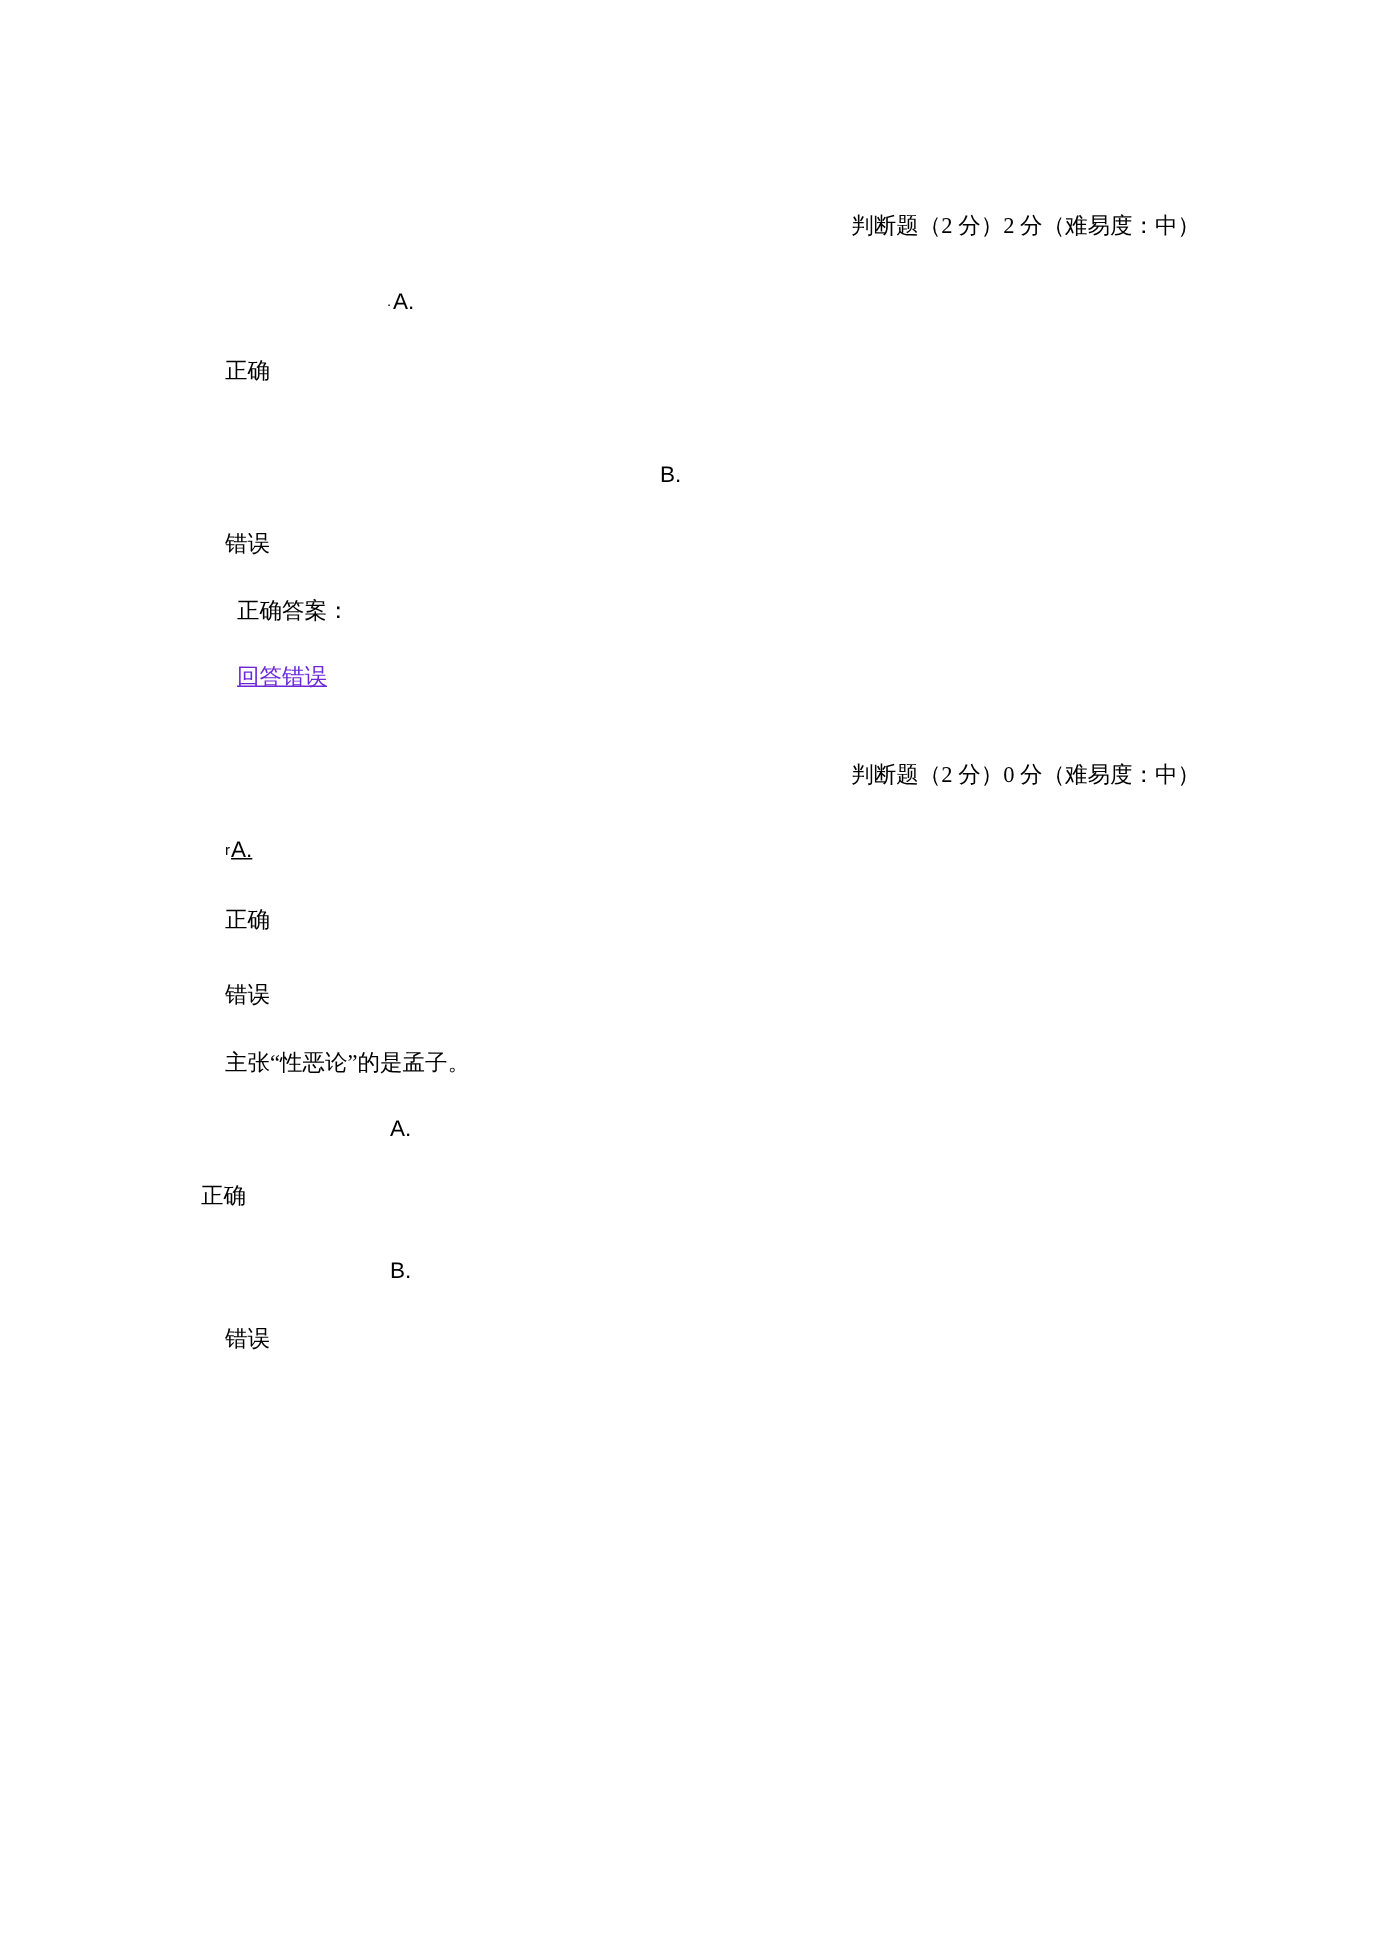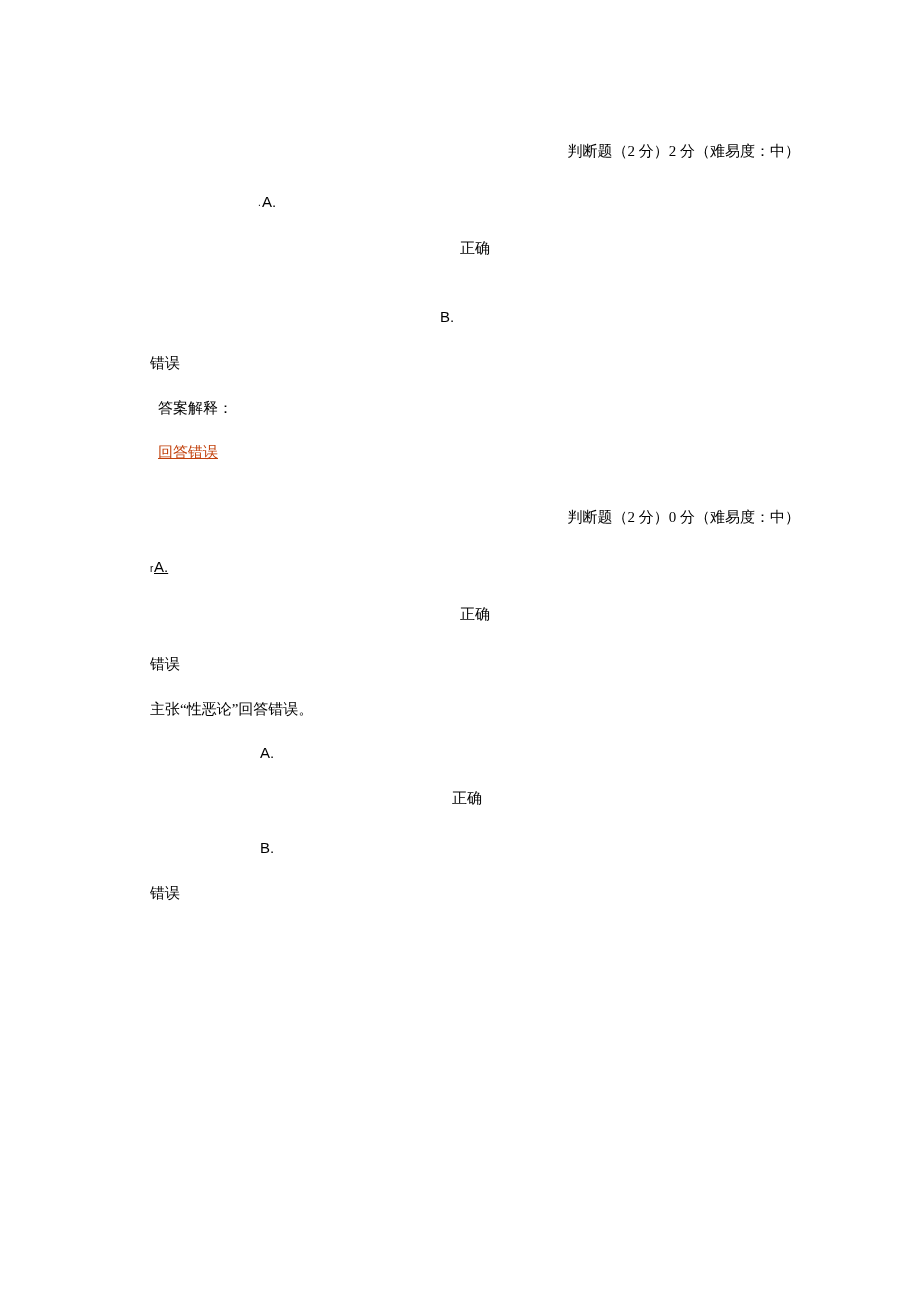--- a/index.html
+++ b/index.html
@@ -34,27 +34,26 @@
     font-family: Arial, sans-serif;
     text-decoration: underline;
   }
   .opt-a-3, .opt-b-3 {
     margin-left: 110px;
     margin-bottom: 22px;
     font-family: Arial, sans-serif;
   }
   .ans-text {
     margin-bottom: 28px;
-    text-align: center;
   }
   .ans-text-tight {
     margin-bottom: 22px;
   }
   .link-incorrect {
-    color: #c2410c;
+    color: #6d28d9;
     text-decoration: underline;
     padding-left: 8px;
     margin-bottom: 42px;
     display: block;
   }
   .gap {
     height: 18px;
   }
   .left-neg {
     margin-left: -16px;
@@ -79,34 +78,34 @@
 
   <div class="opt-a-1"><span class="prefix">.</span><span class="sans">A.</span></div>
   <div class="ans-text">正确</div>
 
   <div class="gap"></div>
 
   <div class="opt-b-1"><span class="sans">B.</span></div>
   <div class="ans-text-tight">错误</div>
 
 
-  <div class="ans-text-tight" style="padding-left:8px;">答案解释：</div>
+  <div class="ans-text-tight" style="padding-left:8px;">正确答案：</div>
 
 
   <span class="link-incorrect">回答错误</span>
 
   <div class="block">判断题（2 分）0 分（难易度：中）</div>
 
   <div class="opt-a-2"><span class="prefix">r</span><span class="sans">A.</span></div>
   <div class="ans-text">正确</div>
 
   <div class="ans-text-tight">错误</div>
 
 
-  <div class="ans-text-tight">主张“性恶论”回答错误。</div>
+  <div class="ans-text-tight">主张“性恶论”的是孟子。</div>
 
   <div class="opt-a-3"><span class="sans">A.</span></div>
   <div class="ans-text left-neg">正确</div>
 
   <div class="opt-b-3"><span class="sans">B.</span></div>
   <div class="ans-text-tight">错误</div>
 
 </div>
 
 </body></html>

